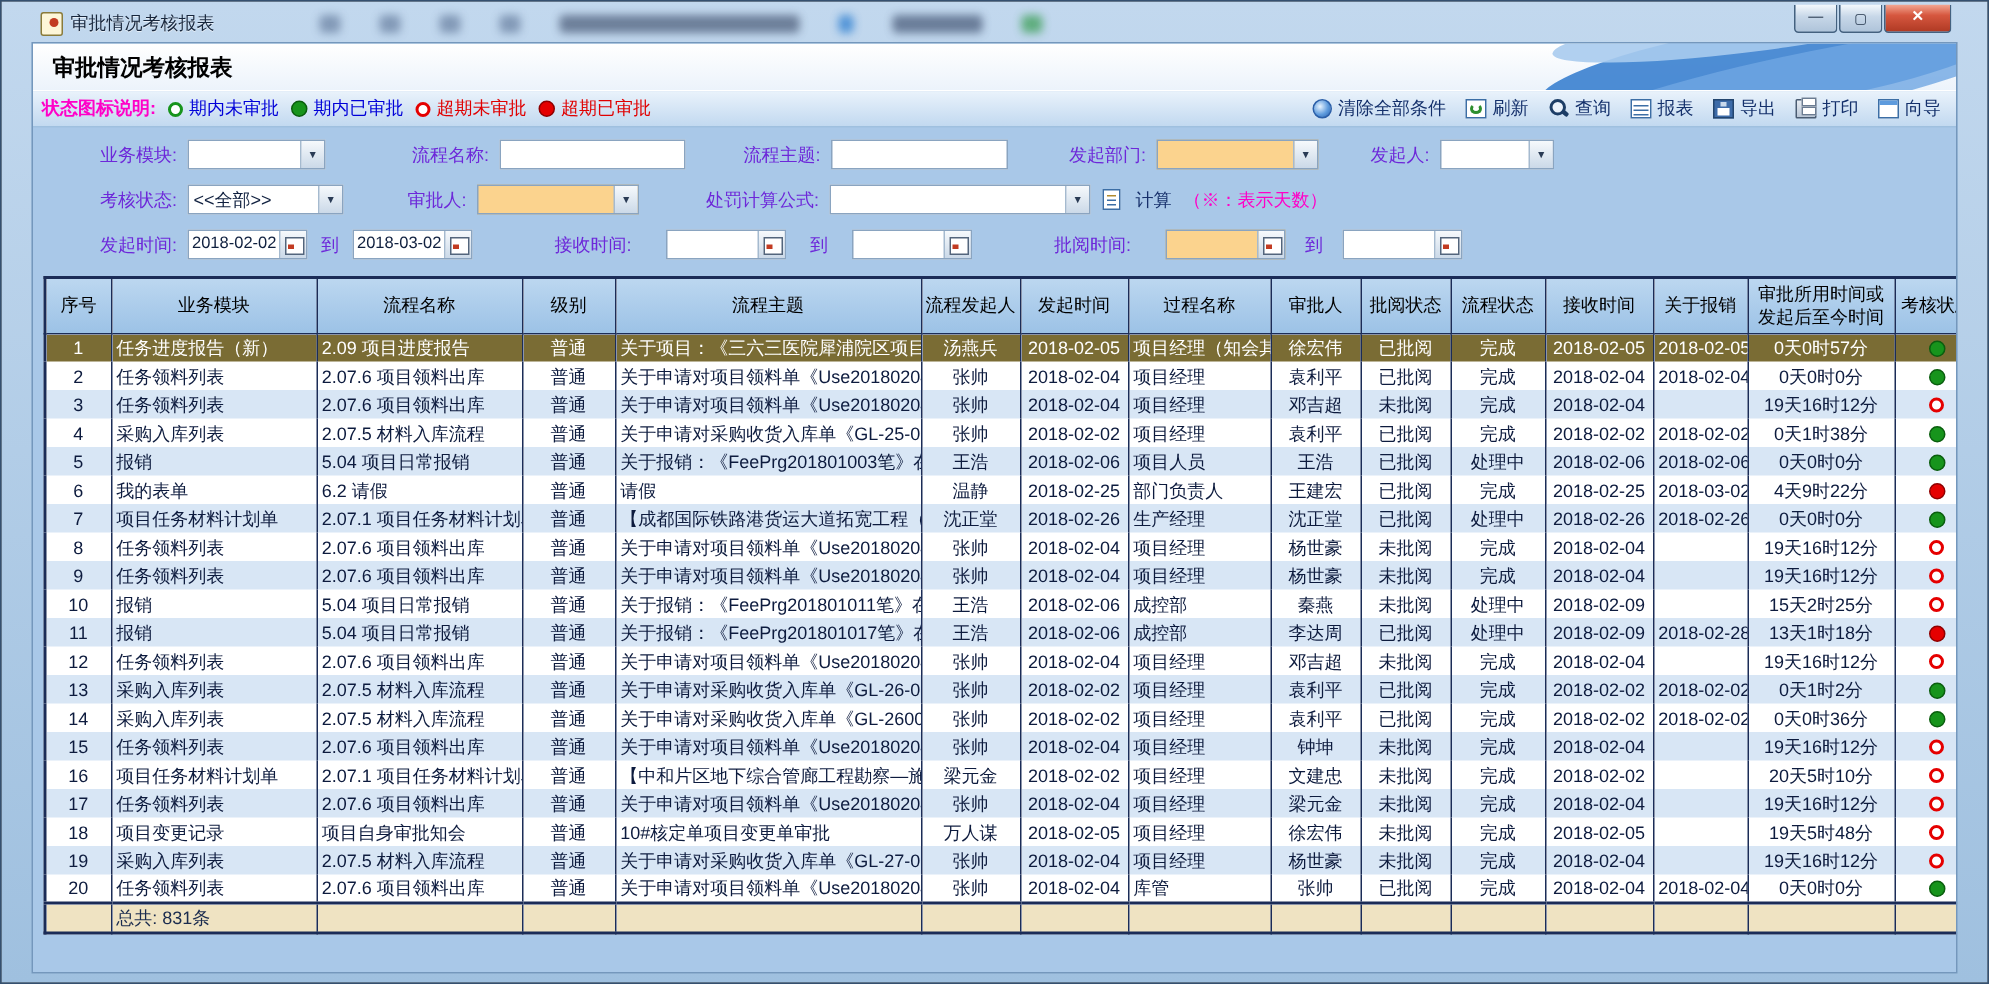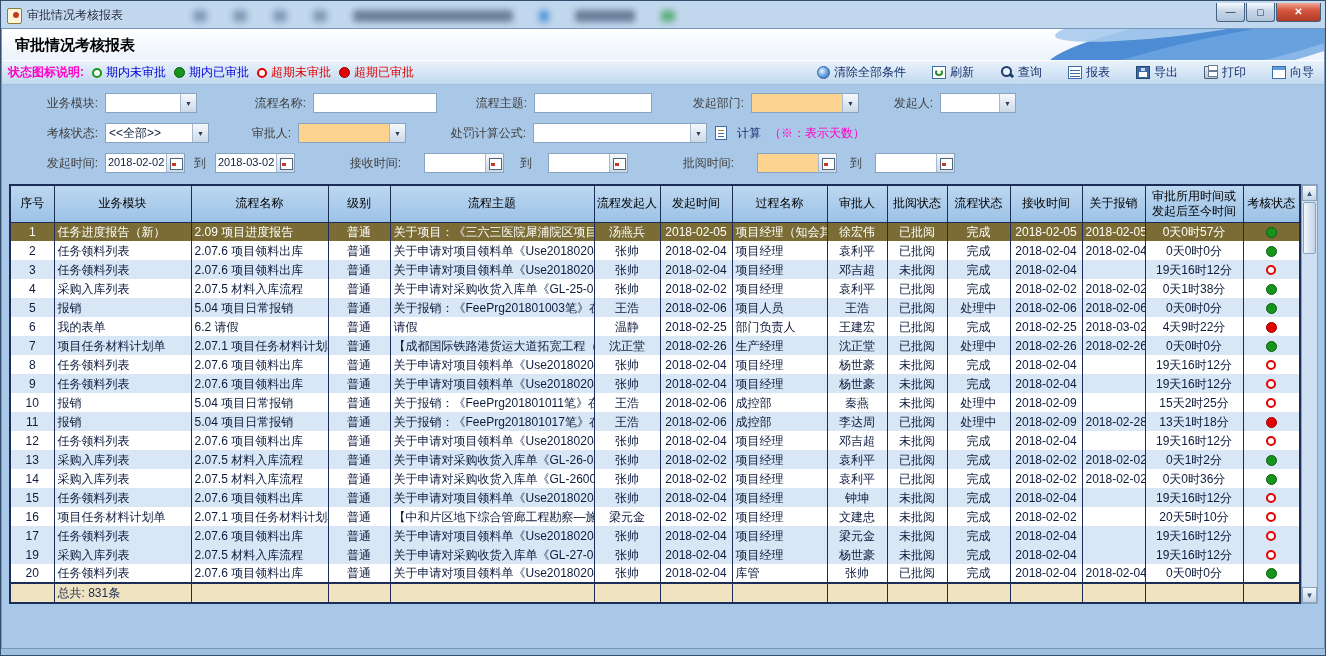--- a/index.html
+++ b/index.html
@@ -1,21 +1,21 @@
 <!DOCTYPE html>
 <html><head>
 <meta charset="utf-8">
 <style>
   * { box-sizing: border-box; }
   html,body { margin:0; padding:0; }
   body { font-family:"Liberation Sans", sans-serif; font-size:12px; color:#10203F; background:#666; }
 
   .window { position:relative; width:1326px; height:656px;
     background:linear-gradient(#C2D8EE,#9FC0DF);
-    border:1px solid #35506F; padding:0 0 4px; overflow:hidden; }
+    border:1px solid #35506F; padding:0 20px 4px; overflow:hidden; }
 
   
   .titlebar { height:27px; display:flex; align-items:center; padding:2px 4px 0 6px; position:relative; }
   .doc-icon { width:15px; height:16px; background:#FDF6D8; border:1px solid #8A7B3A; border-radius:2px; position:relative; flex:0 0 auto; }
   .doc-icon::after { content:""; position:absolute; right:2px; top:3px; width:6px; height:6px; border-radius:50%; background:#C23B22; }
   .titlebar-title { margin-left:5px; color:#17263C; text-shadow:0 1px 0 rgba(255,255,255,.6); }
   .blurwrap { display:flex; align-items:center; gap:26px; margin-left:70px; filter:blur(3px); opacity:.75; }
   .blurblob { height:12px; border-radius:3px; background:#6E85A5; }
   .b1{width:14px}.b2{width:14px}.b3{width:14px}.b4{width:14px}.b5{width:160px;background:#51627E}.b6{width:10px;background:#2E7FD0}.b7{width:60px;background:#4D5F7D}.b8{width:14px;background:#3FA05A}
   .win-controls { margin-left:auto; display:flex; align-self:flex-start; }
@@ -38,21 +38,21 @@
   .sw2 { width:330px; height:42px; right:-26px; top:26px; background:#6FA6E2; transform:rotate(-12deg); opacity:.8; }
   .sw3 { width:260px; height:30px; right:40px; top:-6px; background:#A9CBEE; transform:rotate(-7deg); opacity:.9; }
 
   
   .legend-row { height:25px; background:linear-gradient(#E9F2FB,#C2D9F0); border-top:1px solid #FFF; border-bottom:1px solid #9FC0DF;
     display:flex; align-items:center; padding:0 10px 0 6px; }
   .legend-label { color:#FF00C8; font-weight:bold; }
   .legend-item { display:flex; align-items:center; gap:4px; margin-left:8px;text-align:right; }
   .lg-blue { color:#0000D8; }
   .lg-red  { color:#E00000; }
-  .toolbar { margin-left:auto; display:flex; align-items:center; gap:26px; color:#14306B; }
+  .toolbar { margin-left:auto; display:flex; align-items:center; gap:13px; color:#14306B; }
   .tool { display:flex; align-items:center; gap:4px; cursor:pointer; white-space:nowrap; }
 
   
   .ic { display:inline-block; position:relative; width:14px; height:13px; flex:0 0 auto; }
   .ic-globe { width:13px; height:13px; border-radius:50%; border:1px solid #2B5FA8;
     background:radial-gradient(circle at 4px 4px,#E8F4FF,#5E9BDD 55%,#2B5FA8); }
   .ic-refresh { border:1px solid #3C6EA5; background:#fff; }
   .ic-refresh::before { content:""; position:absolute; inset:2px; border:2px solid #2E8F2E; border-top-color:transparent; border-radius:50%; }
   .ic-mag::before { content:""; position:absolute; left:1px; top:0; width:7px; height:7px; border:2px solid #1C3D66; border-radius:50%; background:#EAF2FB; }
   .ic-mag::after { content:""; position:absolute; left:9px; top:8px; width:5px; height:2.5px; background:#1C3D66; transform:rotate(40deg); border-radius:1px; }
@@ -74,21 +74,21 @@
 
   
   .search-row { height:24px; display:flex; align-items:center; justify-content:flex-end; gap:6px; padding:0 8px; }
   .search-input { width:198px; height:19px; border:1px solid #7F9DB9; background:#fff; font-size:12px; padding:0 4px; font-family:inherit; }
   .fuzzy-label { color:#14306B; cursor:pointer; }
   .chev-up { color:#4A8BD4; font-weight:bold; font-size:13px; display:inline-block; transform:rotate(90deg); cursor:pointer; line-height:1; }
 
   
   .filters { padding:3px 0 5px; }
   .frow { height:30px; display:flex; align-items:center; }
-  .flabel { color:#404040; white-space:nowrap; text-align:right; }
+  .flabel { color:#6d28d9; white-space:nowrap; text-align:right; }
   .combo { display:inline-flex; align-items:stretch; height:20px; border:1px solid #8AA4C0; background:#fff; cursor:pointer; }
   .combo .val { flex:1; padding:1px 3px; overflow:hidden; white-space:nowrap; font-size:12px; }
   .combo .btn { width:16px; background:linear-gradient(#F6F9FC,#CBD9E8); border-left:1px solid #A5BACF;
     display:flex; align-items:center; justify-content:center; color:#2A3B55; font-size:7px; }
   .combo.orange { background:#FBD38E; }
   .textinput { height:20px; border:1px solid #8AA4C0; background:#fff; padding:0 3px; font-size:12px; font-family:inherit; }
   .datefield { display:inline-flex; align-items:stretch; height:20px; border:1px solid #8AA4C0; background:#fff; }
   .datefield.orange { background:#FBD38E; }
   .datefield .dval { width:60px; padding:2px 2px 0; font-size:11px; white-space:nowrap; overflow:hidden; }
   .datefield .cal { width:18px; background:linear-gradient(#F6F9FC,#CBD9E8); border-left:1px solid #A5BACF; position:relative; cursor:pointer; }
@@ -619,20 +619,37 @@
               <td class="c">2018-02-04</td>
               <td class="l">项目经理</td>
               <td class="c">梁元金</td>
               <td class="c">未批阅</td>
               <td class="c">完成</td>
               <td class="c">2018-02-04</td>
               <td class="c"></td>
               <td class="c">19天16时12分</td>
               <td class="c"><span class="dot red-ring"></span></td>
             </tr>
+            <tr>
+              <td class="c">18</td>
+              <td class="l">项目变更记录</td>
+              <td class="l">项目自身审批知会</td>
+              <td class="c">普通</td>
+              <td class="l">10#核定单项目变更单审批</td>
+              <td class="c">万人谋</td>
+              <td class="c">2018-02-05</td>
+              <td class="l">项目经理</td>
+              <td class="c">徐宏伟</td>
+              <td class="c">未批阅</td>
+              <td class="c">完成</td>
+              <td class="c">2018-02-05</td>
+              <td class="c"></td>
+              <td class="c">19天5时48分</td>
+              <td class="c"><span class="dot red-ring"></span></td>
+            </tr>
             <tr class="alt">
               <td class="c">19</td>
               <td class="l">采购入库列表</td>
               <td class="l">2.07.5 材料入库流程</td>
               <td class="c">普通</td>
               <td class="l">关于申请对采购收货入库单《GL-27-001</td>
               <td class="c">张帅</td>
               <td class="c">2018-02-04</td>
               <td class="l">项目经理</td>
               <td class="c">杨世豪</td>

